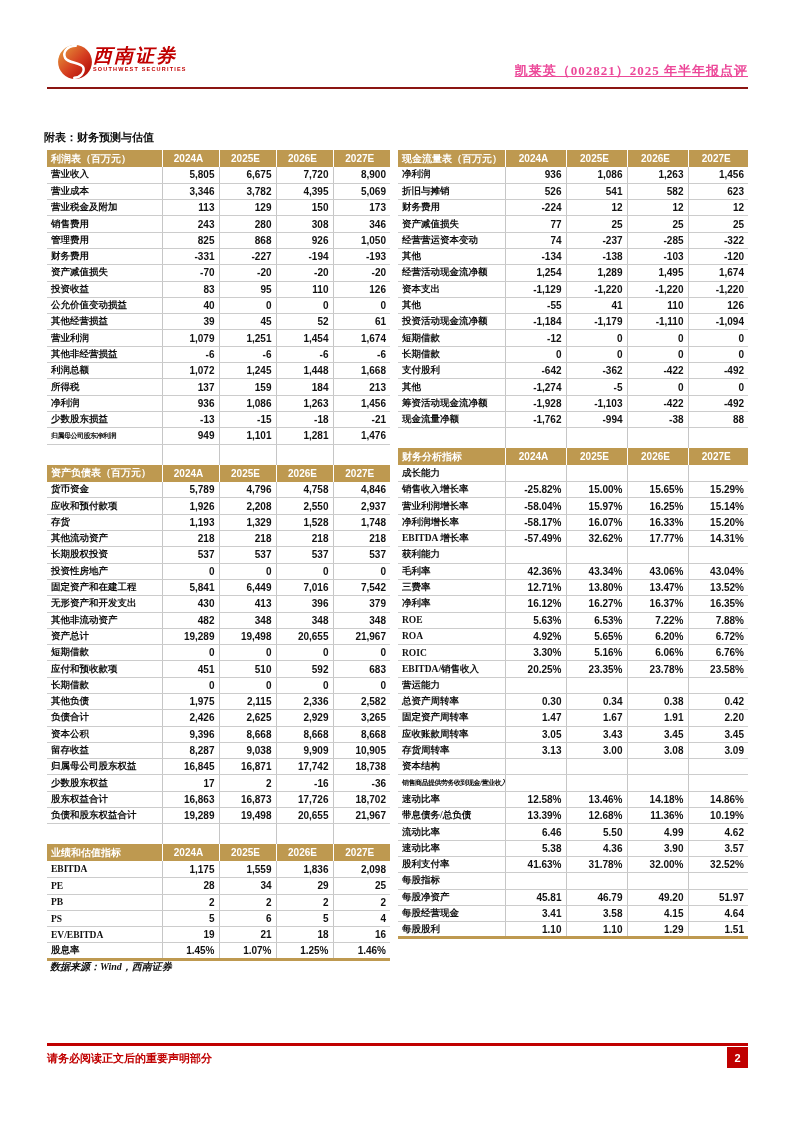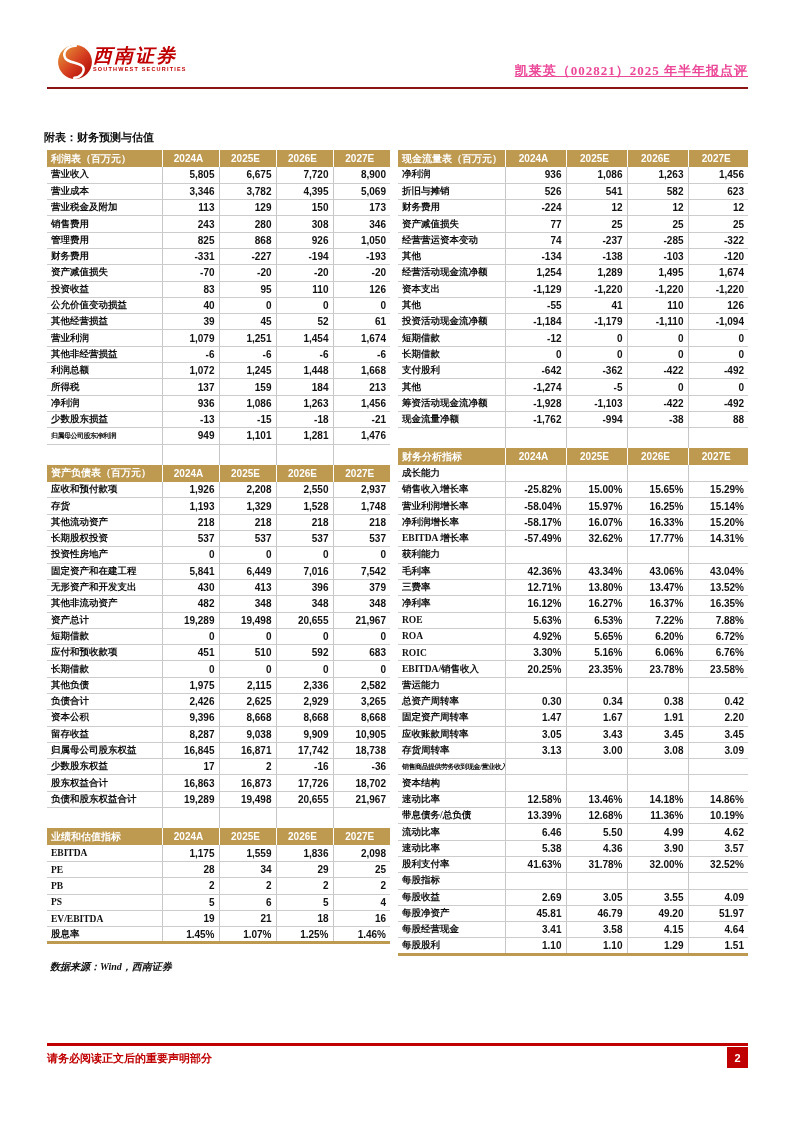--- a/index.html
+++ b/index.html
@@ -234,20 +234,27 @@
               <tr>
                 <th class="t">资产负债表（百万元）</th>
                 <th class="c">2024A</th>
                 <th class="c">2025E</th>
                 <th class="c">2026E</th>
                 <th class="c">2027E</th>
               </tr>
             </thead>
             <tbody>
               <tr>
+                <td class="lab">货币资金</td>
+                <td class="val">5,789</td>
+                <td class="val">4,796</td>
+                <td class="val">4,758</td>
+                <td class="val">4,846</td>
+              </tr>
+              <tr>
                 <td class="lab">应收和预付款项</td>
                 <td class="val">1,926</td>
                 <td class="val">2,208</td>
                 <td class="val">2,550</td>
                 <td class="val">2,937</td>
               </tr>
               <tr>
                 <td class="lab">存货</td>
                 <td class="val">1,193</td>
                 <td class="val">1,329</td>
@@ -736,28 +743,28 @@
                 <td class="val">3.45</td>
               </tr>
               <tr>
                 <td class="lab">存货周转率</td>
                 <td class="val">3.13</td>
                 <td class="val">3.00</td>
                 <td class="val">3.08</td>
                 <td class="val">3.09</td>
               </tr>
               <tr>
+                <td class="lab">资本结构</td>
+                <td class="val"></td>
+                <td class="val"></td>
+                <td class="val"></td>
+                <td class="val"></td>
+              </tr>
+              <tr>
                 <td class="lab sm">销售商品提供劳务收到现金/营业收入</td>
-                <td class="val"></td>
-                <td class="val"></td>
-                <td class="val"></td>
-                <td class="val"></td>
-              </tr>
-              <tr>
-                <td class="lab">资本结构</td>
                 <td class="val"></td>
                 <td class="val"></td>
                 <td class="val"></td>
                 <td class="val"></td>
               </tr>
               <tr>
                 <td class="lab">速动比率</td>
                 <td class="val">12.58%</td>
                 <td class="val">13.46%</td>
                 <td class="val">14.18%</td>
@@ -790,27 +797,20 @@
                 <td class="val">31.78%</td>
                 <td class="val">32.00%</td>
                 <td class="val">32.52%</td>
               </tr>
               <tr>
                 <td class="lab">每股指标</td>
                 <td class="val"></td>
                 <td class="val"></td>
                 <td class="val"></td>
                 <td class="val"></td>
-              </tr>
-              <tr>
-                <td class="lab">每股收益</td>
-                <td class="val">2.69</td>
-                <td class="val">3.05</td>
-                <td class="val">3.55</td>
-                <td class="val">4.09</td>
               </tr>
               <tr>
                 <td class="lab">每股净资产</td>
                 <td class="val">45.81</td>
                 <td class="val">46.79</td>
                 <td class="val">49.20</td>
                 <td class="val">51.97</td>
               </tr>
               <tr>
                 <td class="lab">每股经营现金</td>

